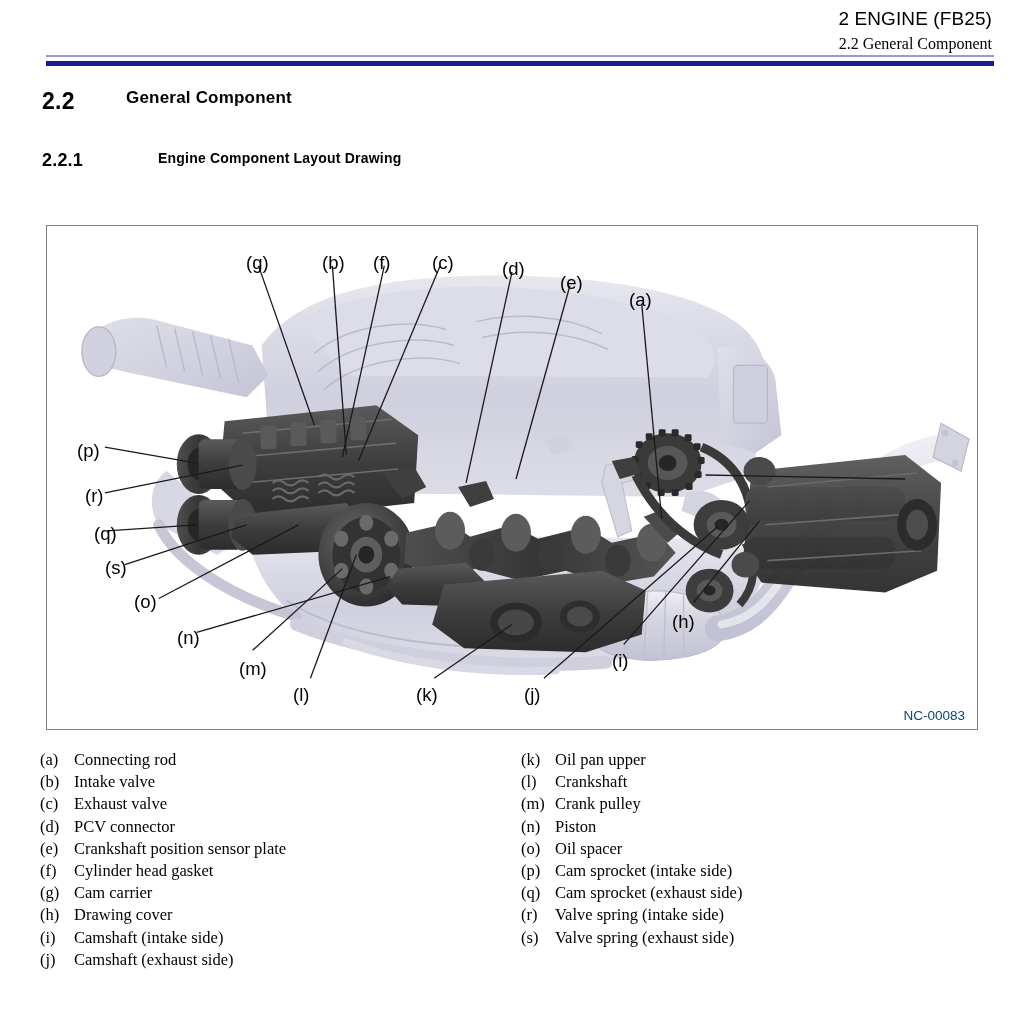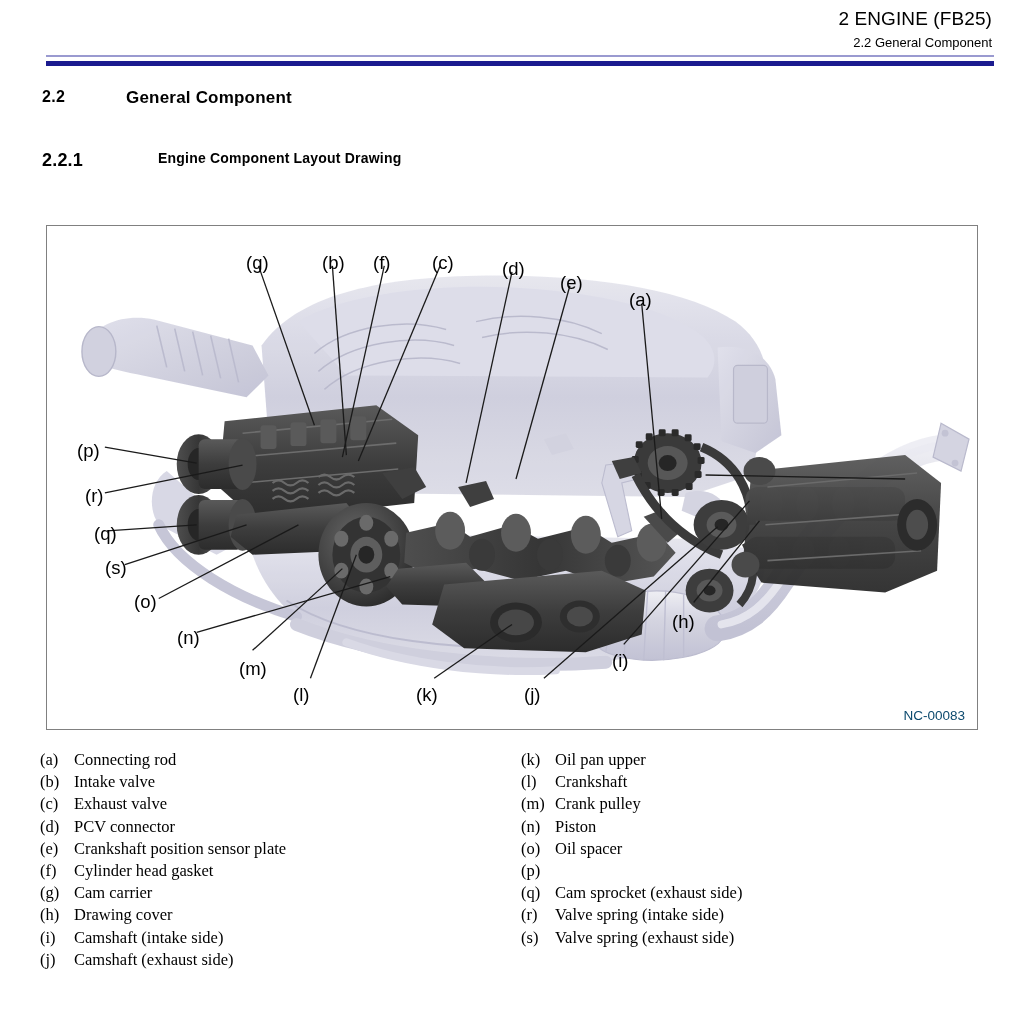--- a/index.html
+++ b/index.html
@@ -30,23 +30,24 @@
     top: 8px;
     font-size: 19px;
     font-weight: 400;
     letter-spacing: 0.1px;
     white-space: nowrap;
   }
   #header-subtitle {
     position: absolute;
     right: 40px;
     top: 35px;
-    font-size: 13px;
+    font-size: 16px;
     font-weight: 400;
     white-space: nowrap;
+    font-family: Liberation Serif, serif;
   }
   #header-rule-thin {
     position: absolute;
     left: 38px;
     right: 38px;
     top: 55px;
     height: 2px;
     background: #9a9ad0;
   }
   #header-rule-thick {
@@ -57,21 +58,21 @@
     height: 5px;
     background: #1b1b8f;
   }
 
   
   .section-heading {
     position: absolute;
     font-weight: bold;
     white-space: nowrap;
   }
-  #sec-num-1 { left: 42px;  top: 88px;  font-size: 16px; letter-spacing: 0.3px; }
+  #sec-num-1 { left: 42px;  top: 88px;  font-size: 23px; letter-spacing: 0.3px; }
   #sec-title-1 { left: 126px; top: 88px;  font-size: 17px; letter-spacing: 0.2px; }
   #sec-num-2 { left: 42px;  top: 150px; font-size: 18px; letter-spacing: 0.2px; }
   #sec-title-2 { left: 158px; top: 150px; font-size: 14px; letter-spacing: 0.2px; }
 
   
   #figure-box {
     position: absolute;
     left: 46px;
     top: 225px;
     width: 932px;
@@ -524,20 +525,21 @@
     <div class="legend-row">
       <span class="legend-key">(n)</span>
       <span class="legend-text">Piston</span>
     </div>
     <div class="legend-row">
       <span class="legend-key">(o)</span>
       <span class="legend-text">Oil spacer</span>
     </div>
     <div class="legend-row">
       <span class="legend-key">(p)</span>
+      <span class="legend-text">Cam sprocket (intake side)</span>
     </div>
     <div class="legend-row">
       <span class="legend-key">(q)</span>
       <span class="legend-text">Cam sprocket (exhaust side)</span>
     </div>
     <div class="legend-row">
       <span class="legend-key">(r)</span>
       <span class="legend-text">Valve spring (intake side)</span>
     </div>
     <div class="legend-row">

